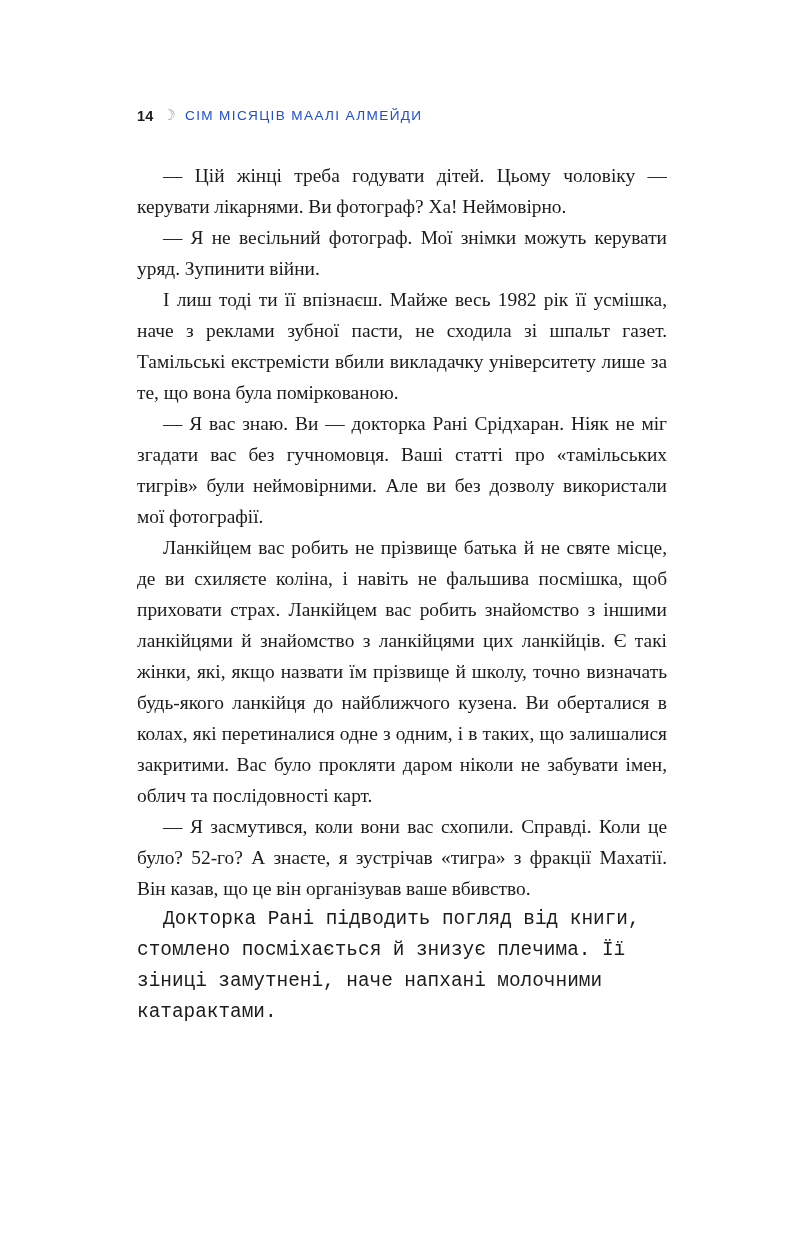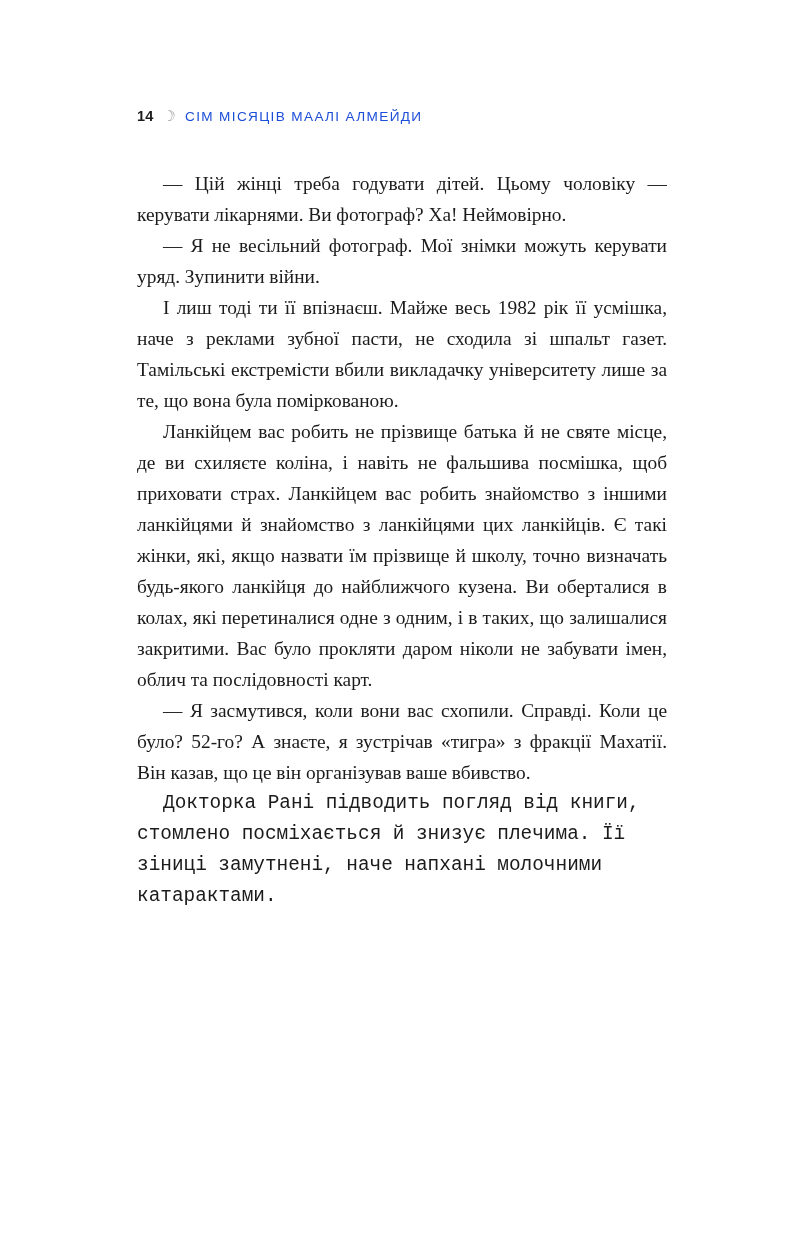--- a/index.html
+++ b/index.html
@@ -24,21 +24,21 @@
     height: 1255px;
     background: #ffffff;
   }
 
   
   .running-head {
     position: absolute;
     left: 137px;
     top: 108px;
     display: flex;
-    align-items: flex-end;
+    align-items: flex-start;
     white-space: nowrap;
   }
   .folio {
     font-family: "Liberation Sans", "DejaVu Sans", sans-serif;
     font-weight: bold;
     font-size: 14.5px;
     color: #1b1b1b;
     letter-spacing: 0.2px;
   }
   .moon-icon {
@@ -57,21 +57,21 @@
     color: #1d4ed8;
     letter-spacing: 1.35px;
     text-transform: uppercase;
     font-weight: normal;
   }
 
   
   .textblock {
     position: absolute;
     left: 137px;
-    top: 168px;
+    top: 160px;
     width: 530px;
   }
   .textblock p {
     margin: 0;
     font-size: 19.4px;
     line-height: 31.0px;
     text-align: justify;
     text-justify: inter-word;
     text-indent: 26px;
     hyphens: manual;
@@ -90,18 +90,19 @@
   <div class="running-head">
     <span class="folio">14</span>
     <span class="moon-icon">☽</span>
     <span class="head-title">Сім місяців Маалі Алмейди</span>
   </div>
 
   <div class="textblock">
     <p>— Цій жінці треба годувати дітей. Цьому чоловіку — керувати лікарнями. Ви фотограф? Ха! Неймовірно.</p>
     <p>— Я не весільний фотограф. Мої знімки можуть керувати уряд. Зупинити війни.</p>
     <p>І лиш тоді ти її впізнаєш. Майже весь 1982 рік її усмішка, наче з реклами зубної пасти, не сходила зі шпальт газет. Тамільські екстремісти вбили викладачку університету лише за те, що вона була поміркованою.</p>
+    <p>— Я вас знаю. Ви — докторка Рані Срідхаран. Ніяк не міг згадати вас без гучномовця. Ваші статті про «тамільських тигрів» були неймовірними. Але ви без дозволу використали мої фотографії.</p>
     <p>Ланкійцем вас робить не прізвище батька й не святе місце, де ви схиляєте коліна, і навіть не фальшива посмішка, щоб приховати страх. Ланкійцем вас робить знайомство з іншими ланкійцями й знайомство з ланкійцями цих ланкійців. Є такі жінки, які, якщо назвати їм прізвище й школу, точно визначать будь-якого ланкійця до найближчого кузена. Ви оберталися в колах, які перетиналися одне з одним, і в таких, що залишалися закритими. Вас було прокляти даром ніколи не забувати імен, облич та послідовності карт.</p>
     <p>— Я засмутився, коли вони вас схопили. Справді. Коли це було? 52-го? А знаєте, я зустрічав «тигра» з фракції Махатії. Він казав, що це він організував ваше вбивство.</p>
     <p>Докторка Рані підводить погляд від книги, стомлено посміхається й знизує плечима. Її зіниці замутнені, наче напхані молочними катарактами.</p>
   </div>
 
 </div>
 
 </body></html>

